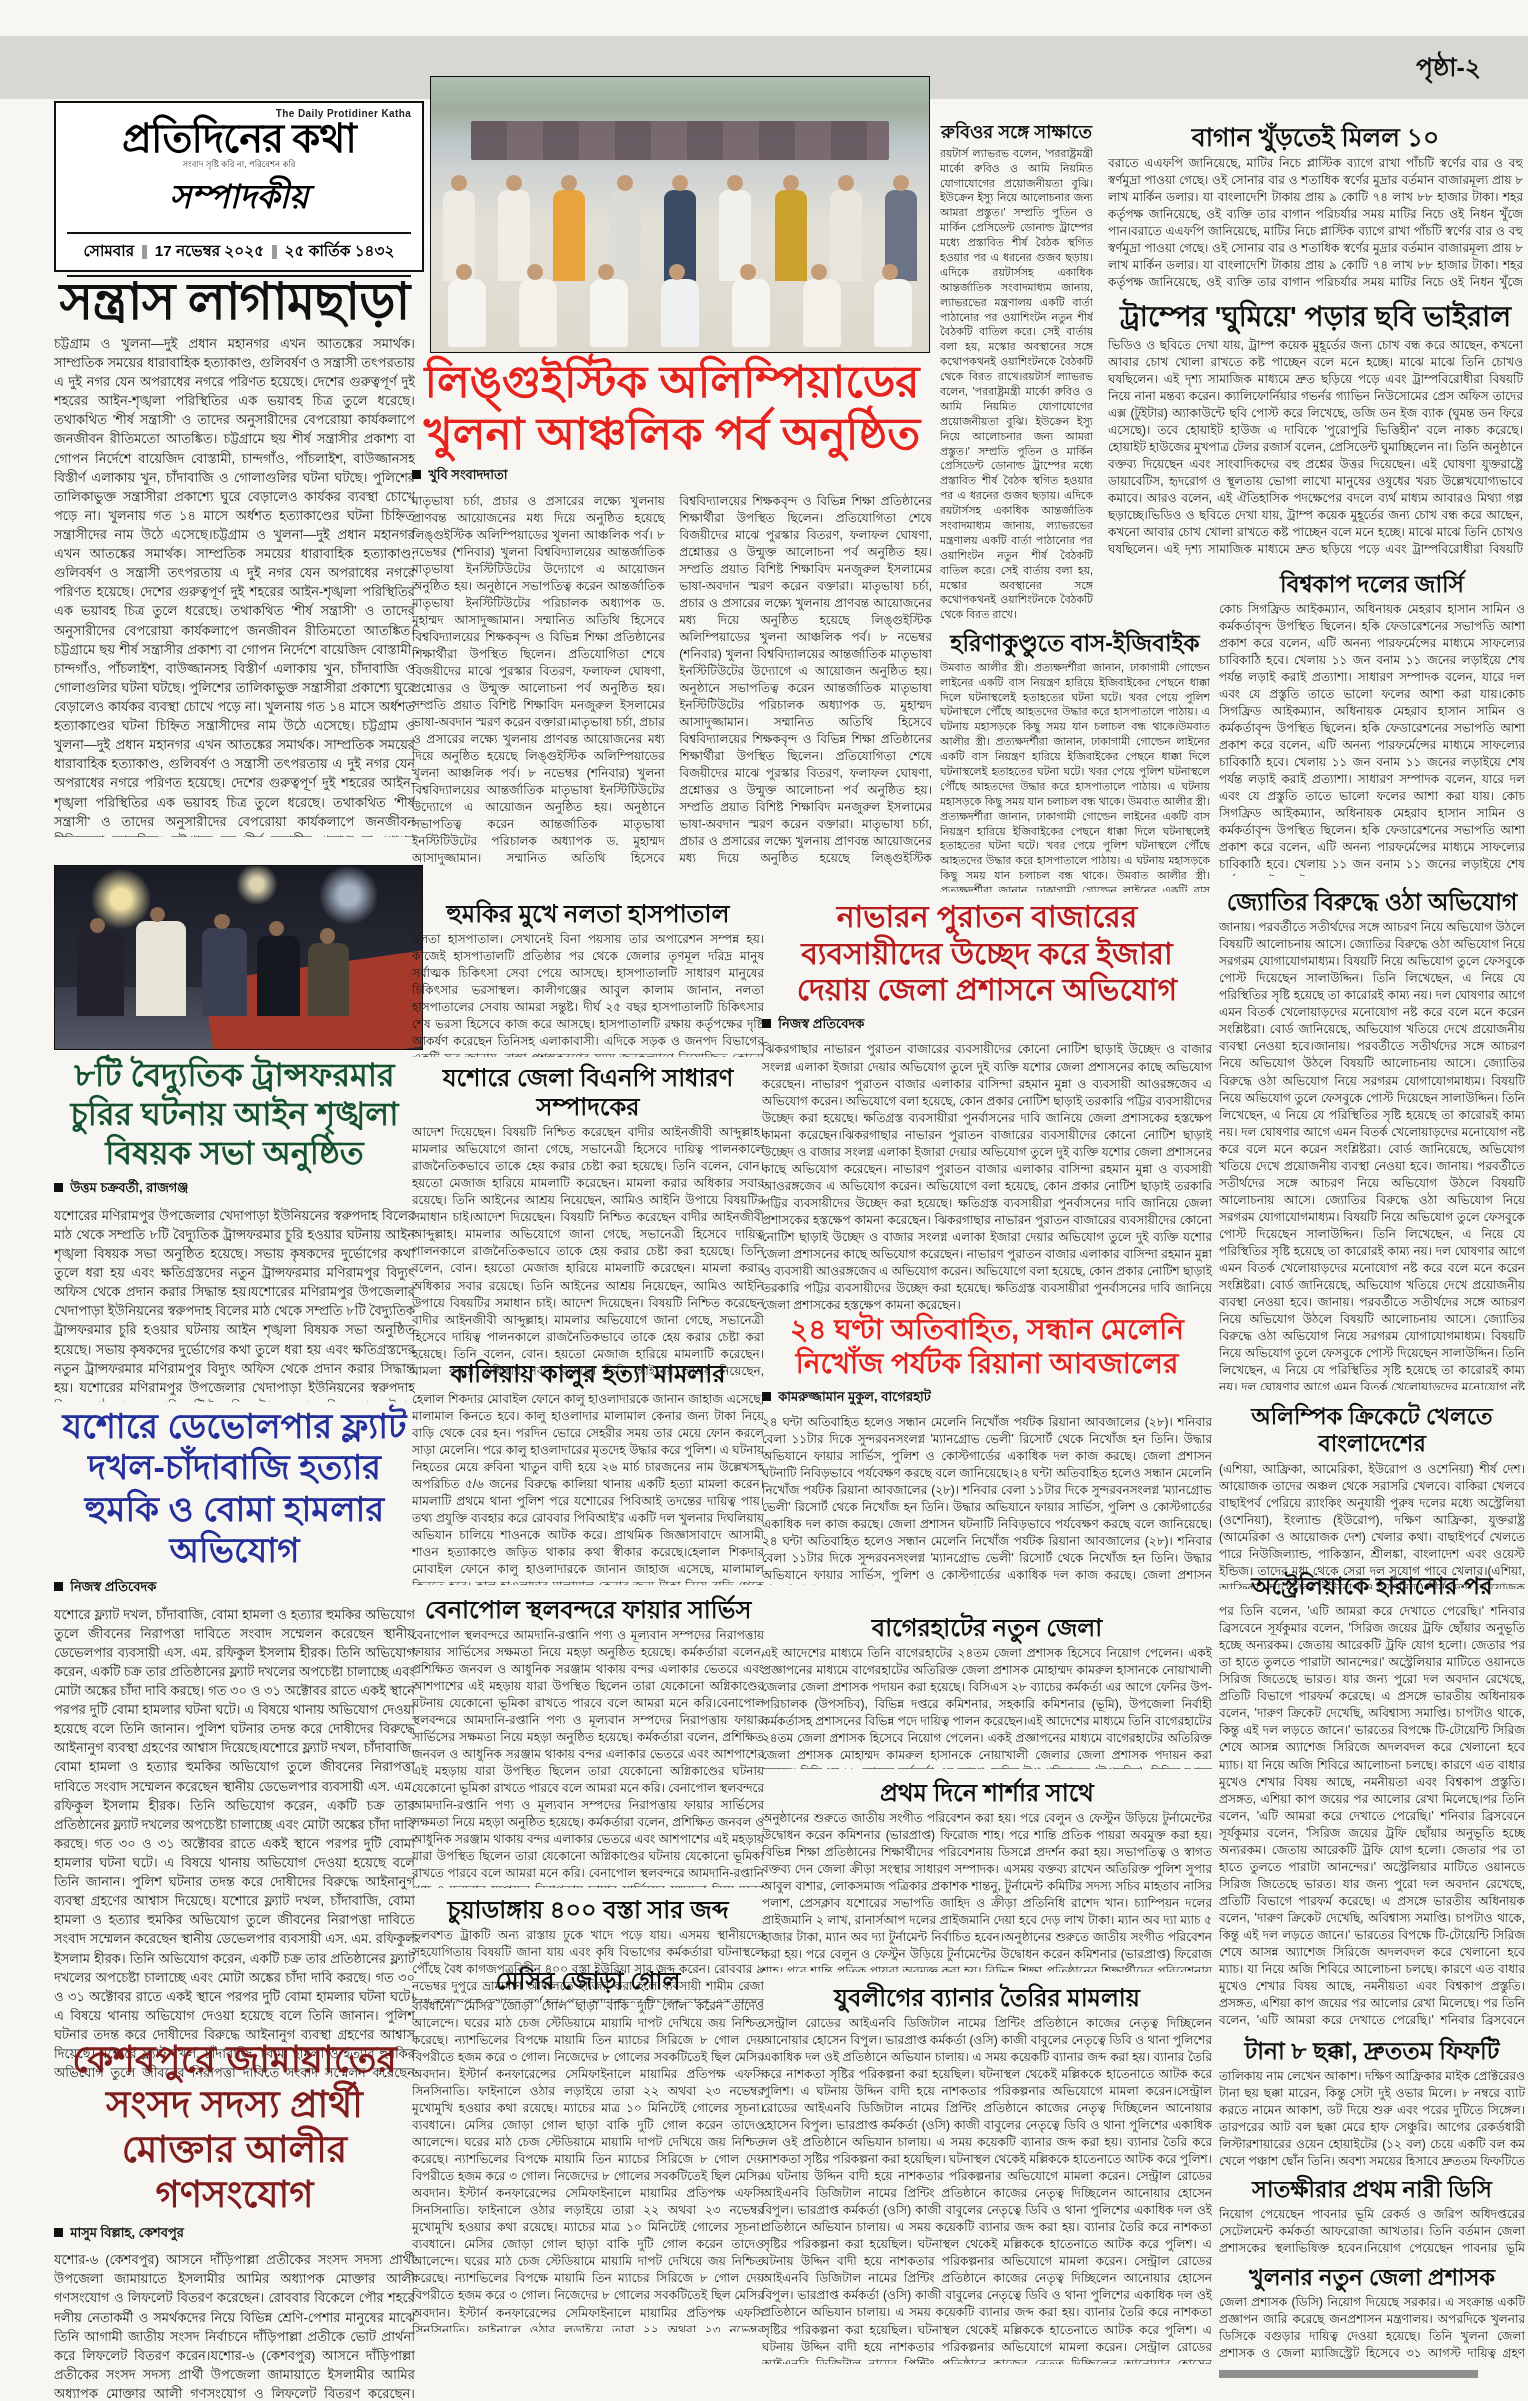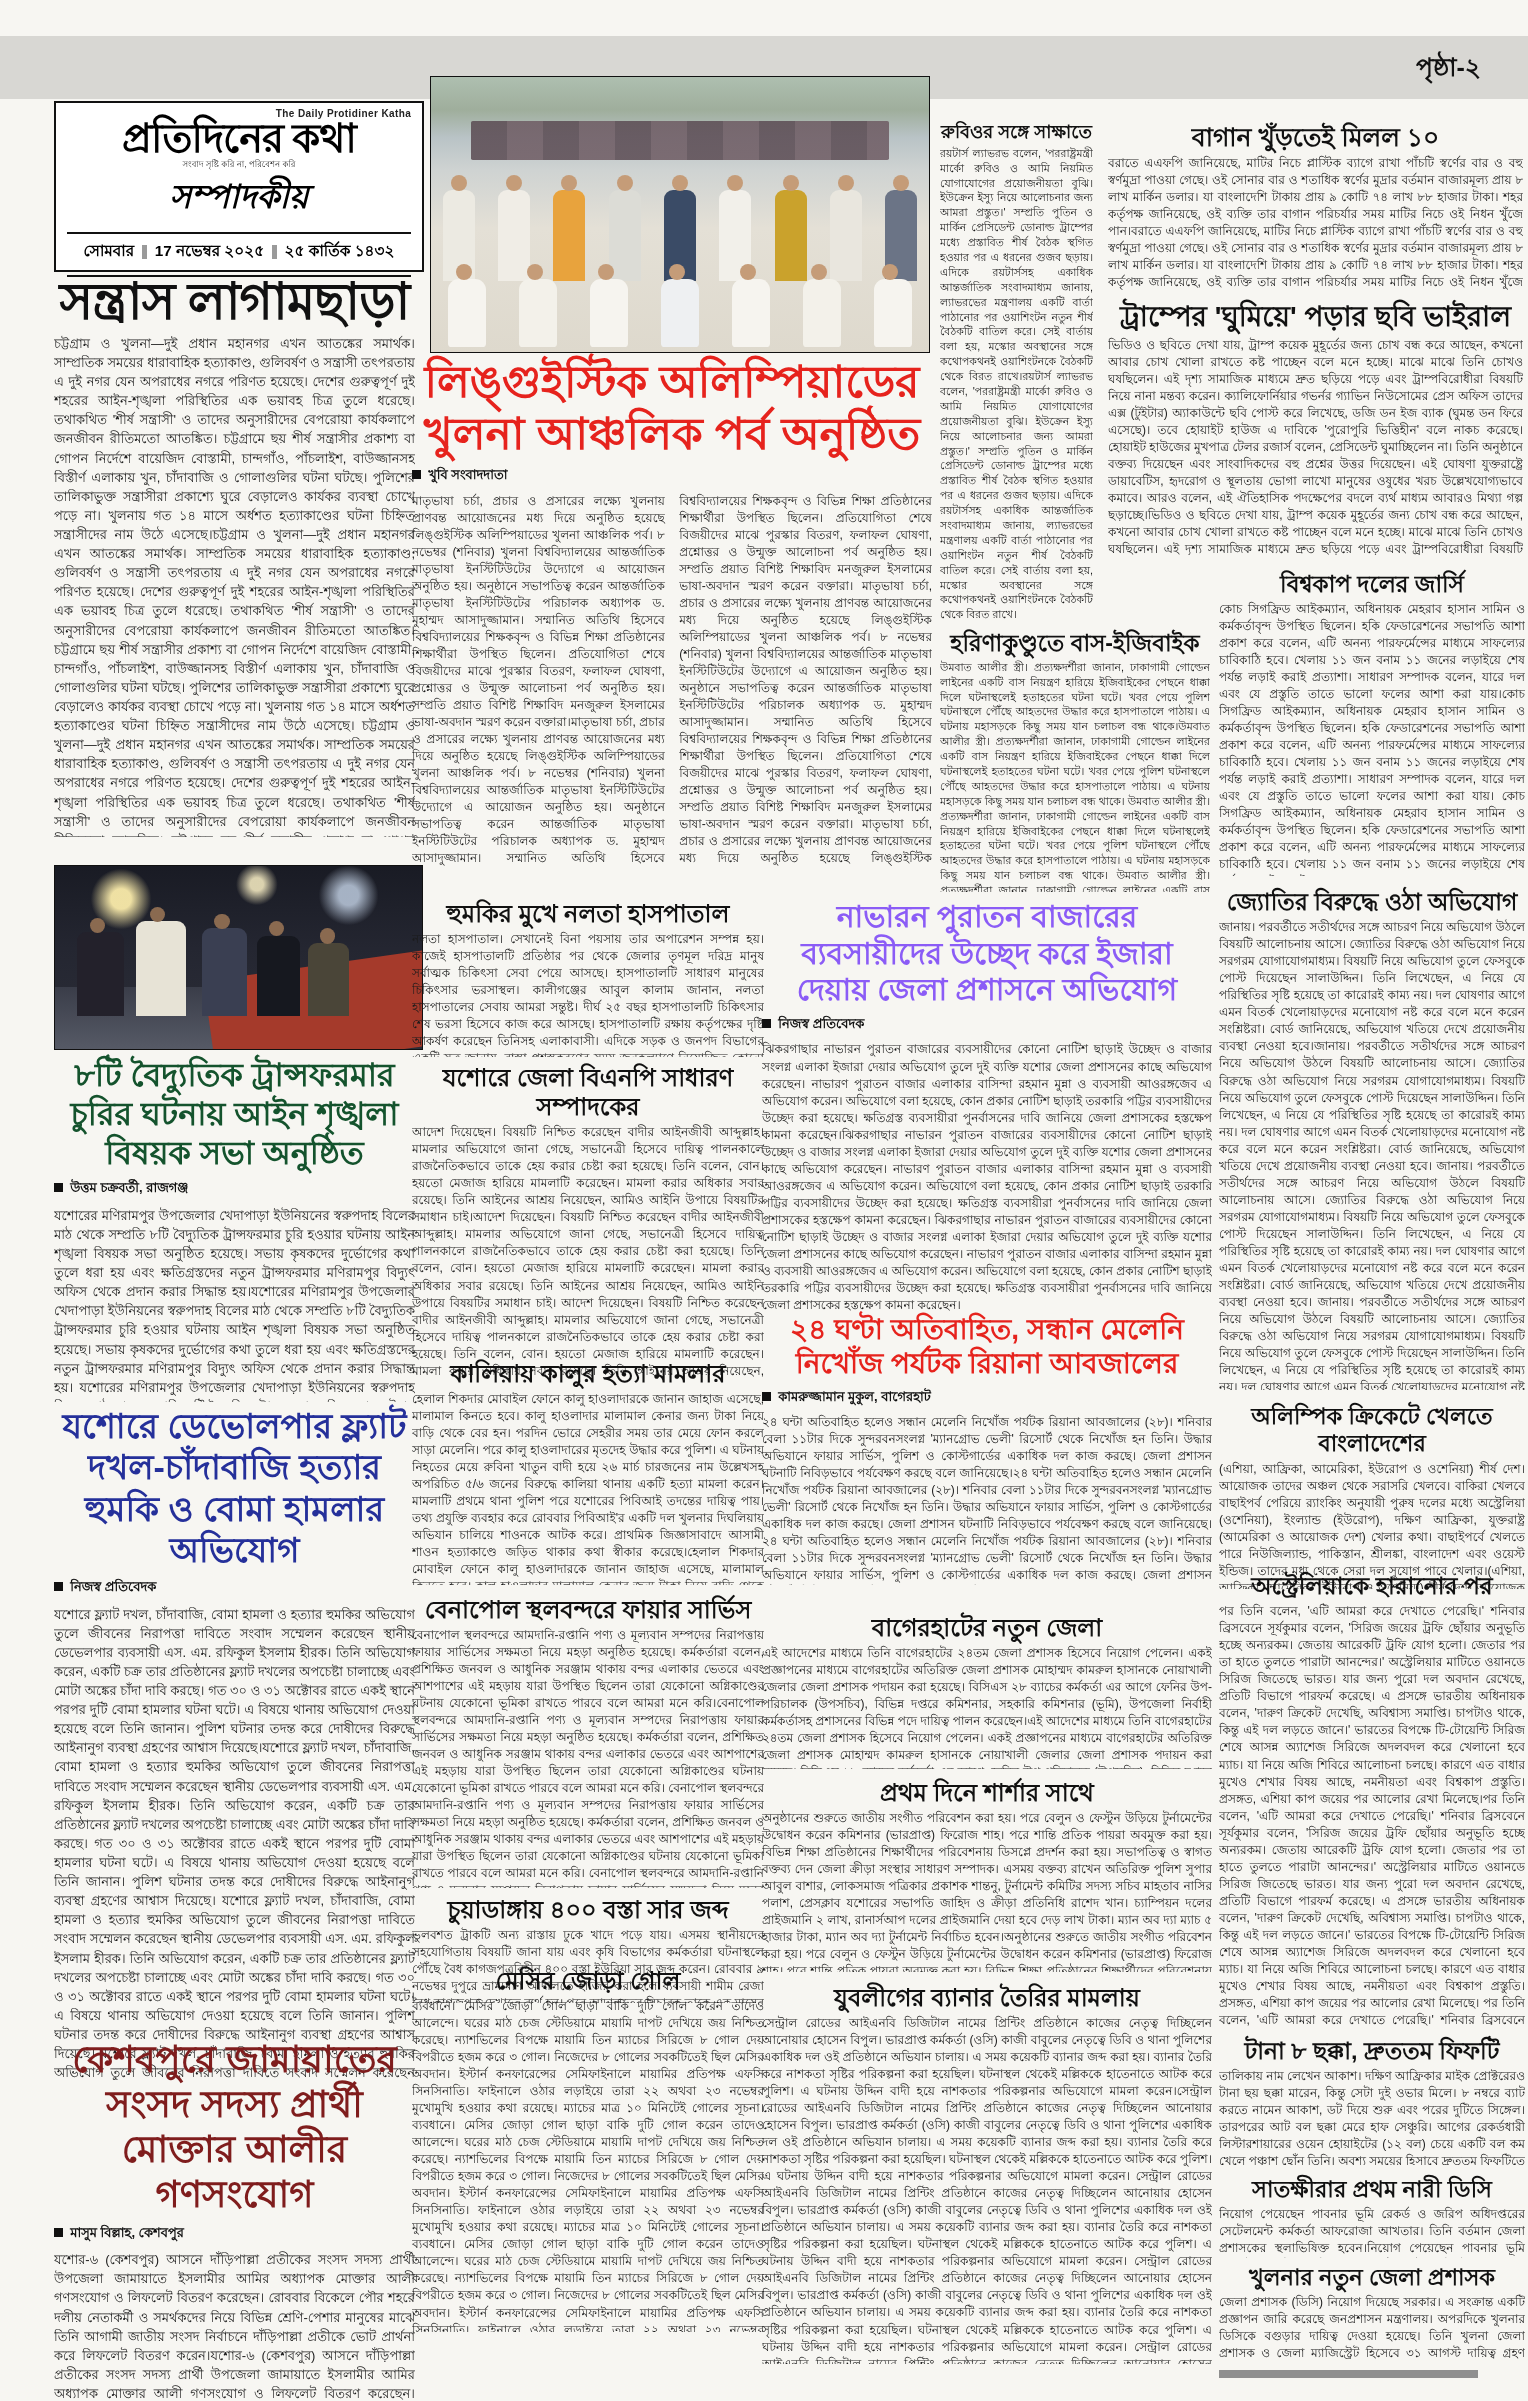--- a/index.html
+++ b/index.html
@@ -6,21 +6,21 @@
   body{width:1528px;height:2401px;position:relative;background:#f7f6f2;
        font-family:"Liberation Sans","DejaVu Sans",sans-serif;color:#1c1c1c;overflow:hidden;}
   .blk{position:absolute;}
   
   .hl{font-weight:800;text-align:center;line-height:1.22;margin:0 0 5.4px 0;color:#111;}
   .hl.huge{font-size:51px;line-height:1.05;letter-spacing:-0.9px;}
   .hl.red{color:#e6231d;font-size:44px;line-height:1.18;}
   .hl.green{color:#14532d;font-size:32px;}
   .hl.navy{color:#25309a;font-size:34px;}
   .hl.magenta{color:#7f1d1d;font-size:37px;}
-  .hl.cyan{color:#8b5cf6;font-size:30px;}
+  .hl.cyan{color:#b91c1c;font-size:30px;}
   .hl.red-sm{color:#e6231d;font-size:28px;}
   .hl.sec{font-size:24px;margin-bottom:2.7px;}
   .hl.sec-sm{font-size:23px;margin-bottom:2.7px;}
   .hl.tiny{font-size:18px;margin-bottom:1.8px;}
   
   .body{font-size:12px;line-height:1.42;text-align:justify;overflow:hidden;color:#1b1b1b;}
   .body.lg{font-size:13px;line-height:1.47;}
   .body.sm{font-size:10.8px;line-height:1.38;}
   .body.two-col{column-count:2;column-gap:14.4px;column-fill:auto;}
   .byline{font-weight:700;font-size:13px;margin:1.8px 0 6.3px 0;color:#111;}

